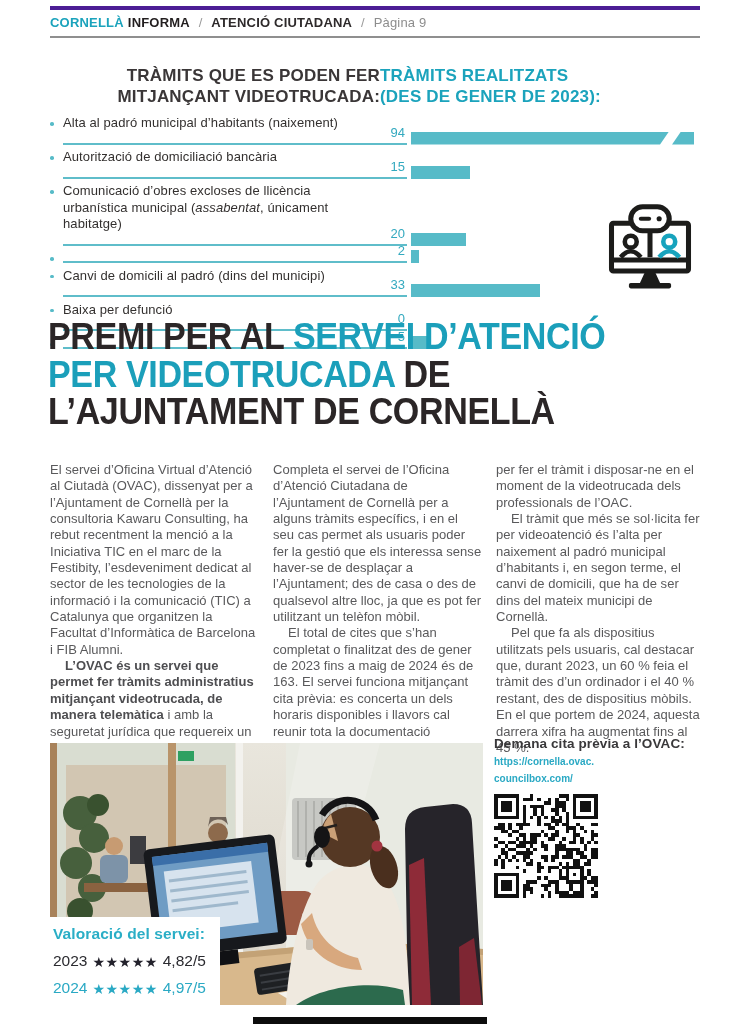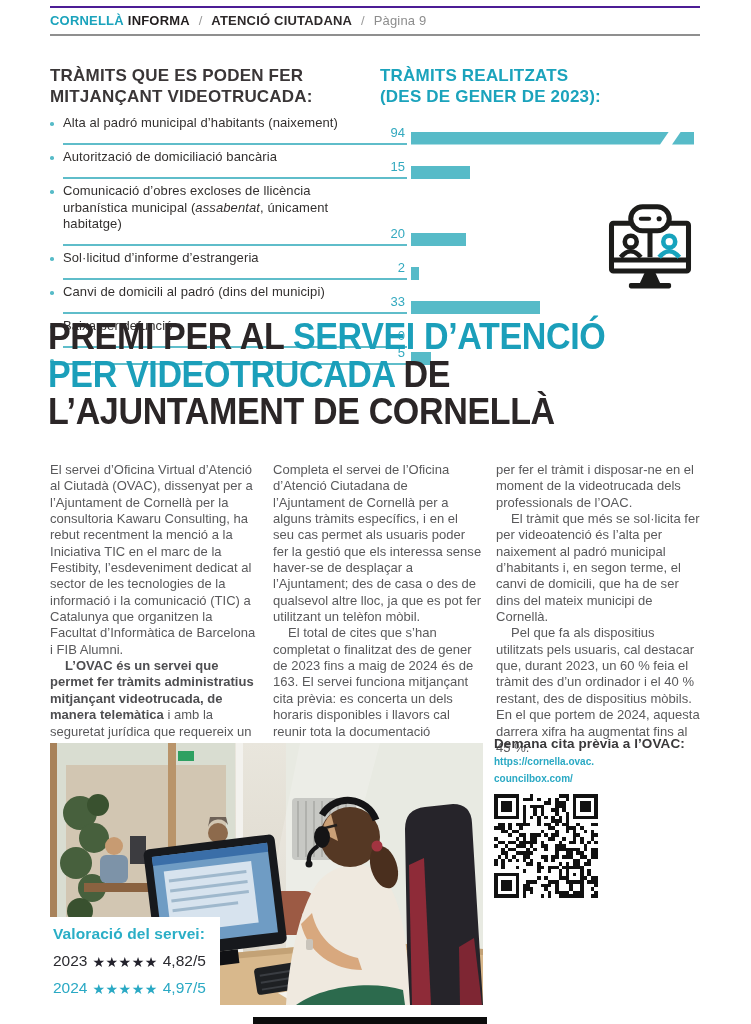--- a/index.html
+++ b/index.html
@@ -1,32 +1,32 @@
 <!DOCTYPE html>
 <html style="--teal-text: #1ba3bc; --teal-bar: #57bbc8; --link: #2aa9c4; --dark: #2b2728; --body-gray: #59595b; --star-dark: #23222c;"><head>
 <meta charset="utf-8">
 <style>
   html,body{margin:0;padding:0;background:#ffffff;}
   .page{position:relative;width:751px;height:1024px;background:#fff;overflow:hidden;
         font-family:"Liberation Sans",sans-serif;-webkit-font-smoothing:antialiased;}
 
   
   .hdr{position:absolute;left:50px;right:51px;top:6px;
-       border-top:2px solid #4c1d95;border-bottom:2px solid #8f8f8f;
+       border-top:4px solid #4c1d95;border-bottom:2px solid #8f8f8f;
        padding:5px 0 6px;font-size:13px;letter-spacing:.2px;color:#4b4b4d;}
   .hdr .brand-teal{color:var(--teal-text);font-weight:bold;}
   .hdr .brand-dark{color:#221e1f;font-weight:bold;margin-left:4px;}
   .hdr .hsep{color:#9a9a9a;margin:0 5px;font-weight:normal;}
   .hdr .hsection{color:#2e2a2b;font-weight:bold;}
   .hdr .hpage{color:#8d8d8d;}
 
   
   .chart-heading{position:absolute;top:66px;width:330px;font-size:17px;line-height:20.5px;
        font-weight:bold;letter-spacing:.2px;white-space:pre-line;}
-  #chart-heading-left{left:50px;color:#3a3637;}
+  #chart-heading-left{left:50px;color:#3a3637;text-align:right;}
   #chart-heading-right{left:380px;color:var(--teal-text);}
   #chart-rows{position:absolute;left:50px;top:115px;width:650px;}
   .crow{display:flex;align-items:flex-end;margin-bottom:4.5px;}
   .bullet{flex:none;width:13px;align-self:flex-start;padding-top:7px;}
   .bullet i{display:block;width:3.5px;height:3.5px;border-radius:50%;background:var(--teal-bar);}
   .lcell{flex:none;width:344px;position:relative;border-bottom:2px solid #5fbdca;padding-bottom:11px;}
   .llabel{font-size:13px;line-height:16.5px;color:#33302f;letter-spacing:.1px;display:block;padding-right:30px;}
   .llabel .it{font-style:italic;}
   .lval{position:absolute;right:2px;bottom:3px;font-size:13px;color:#33a9bf;}
   .bzone{flex:1;display:flex;align-items:flex-end;padding-left:4px;}
@@ -127,21 +127,20 @@
         </div>
         <div class="bzone">
           <div class="bar" style="width: 55px;"></div>
         </div>
       </div>
       <div class="crow">
         <span class="bullet">
           <i></i>
         </span>
         <div class="lcell">
-          <span class="llabel"><span>Sol·licitud d’informe d’estrangeria</span></span>
           <span class="lval">2</span>
         </div>
         <div class="bzone">
           <div class="bar" style="width: 8px;"></div>
         </div>
       </div>
       <div class="crow">
         <span class="bullet">
           <i></i>
         </span>

